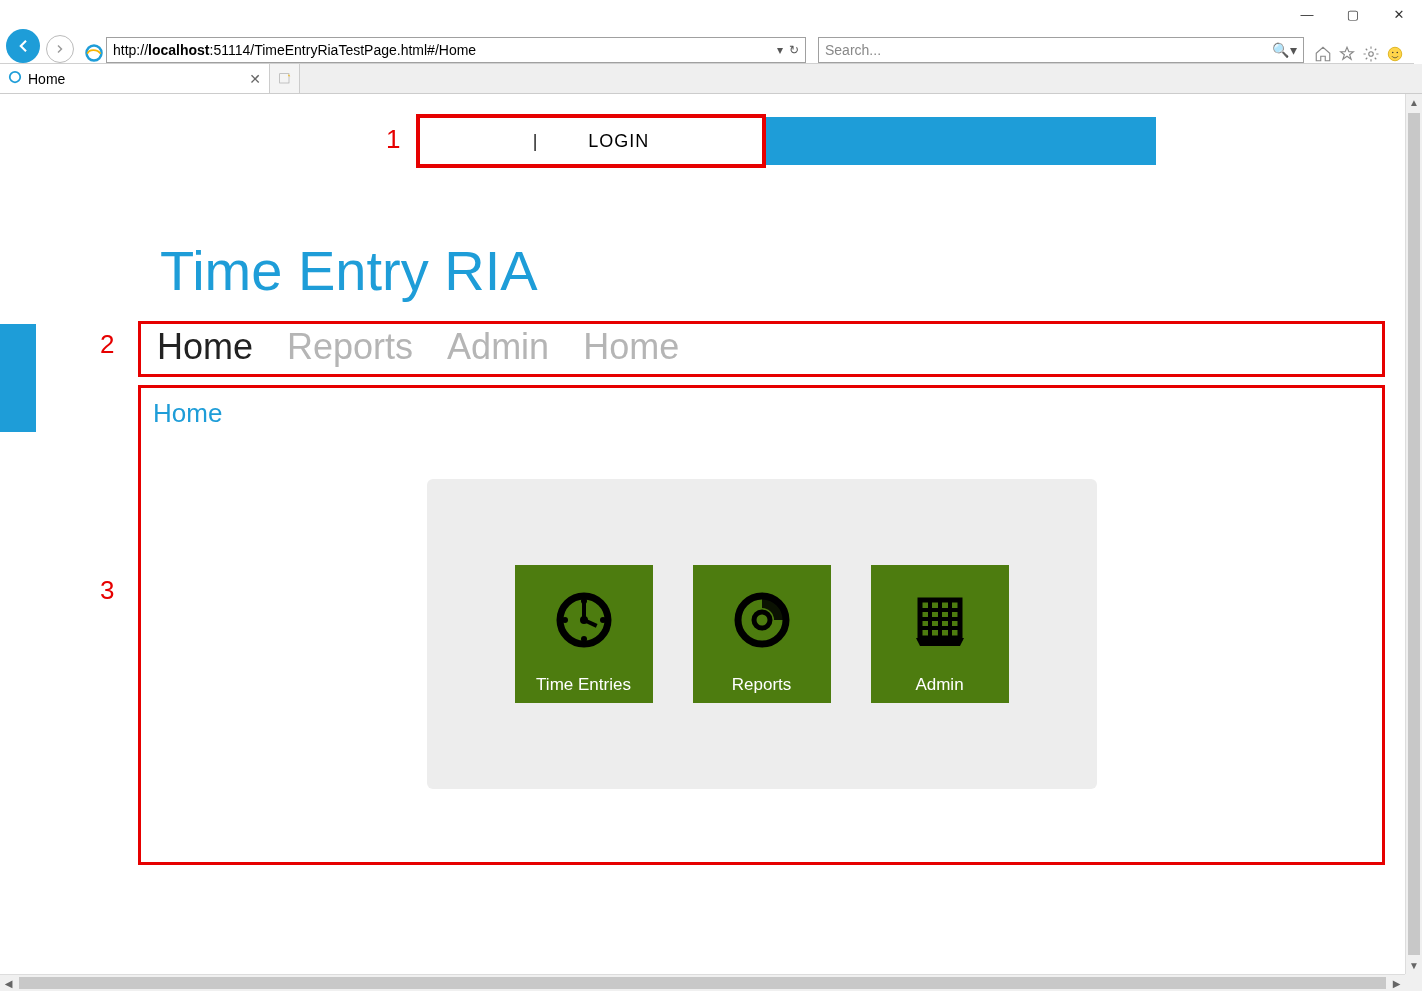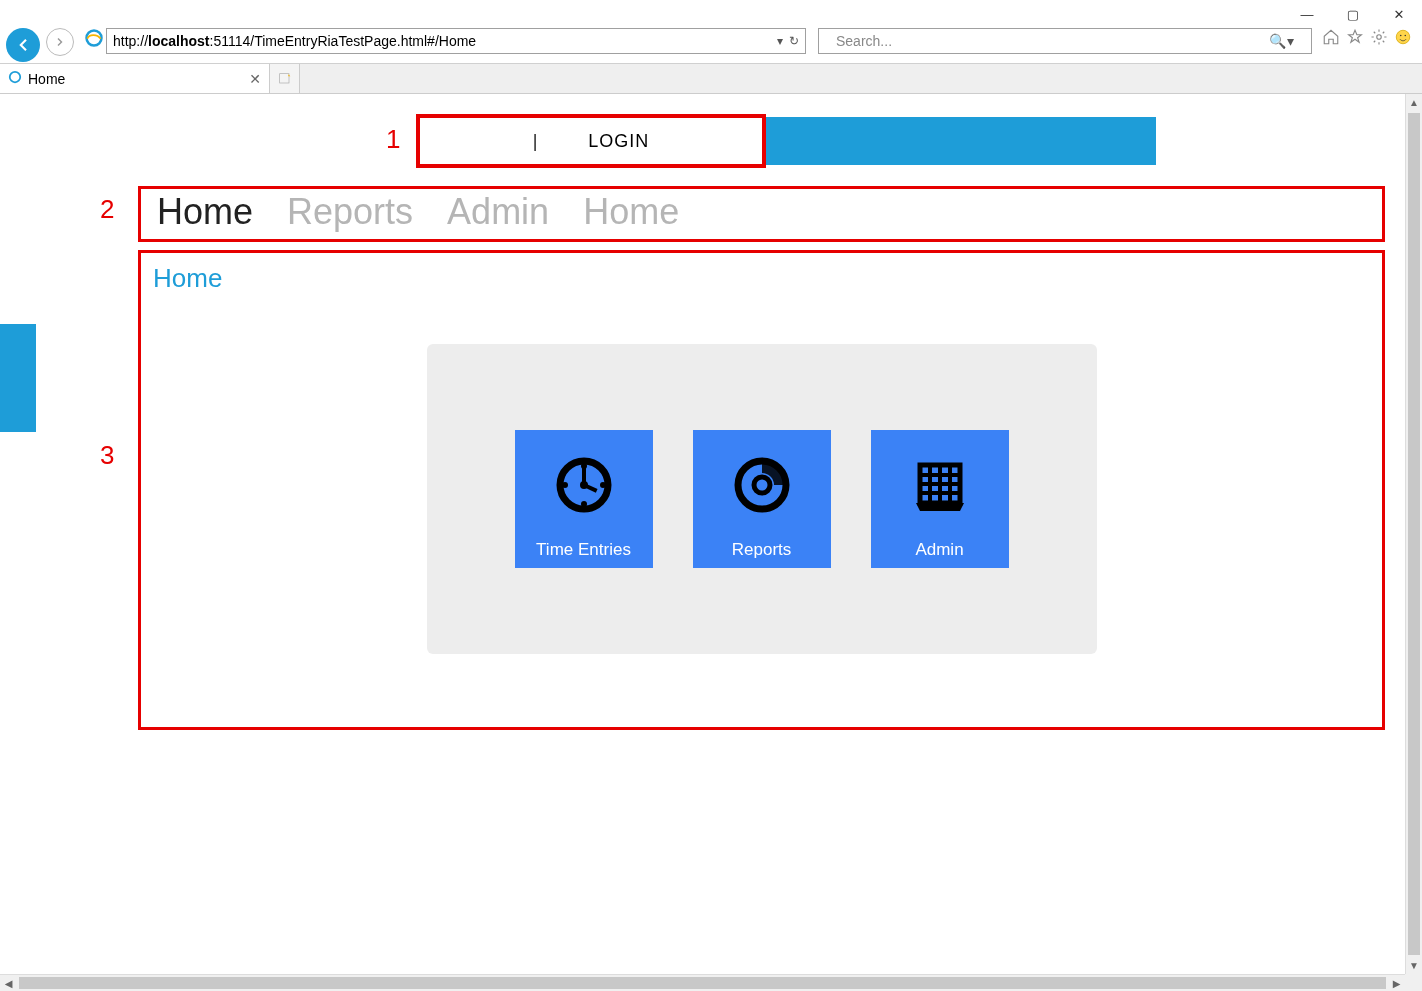--- a/index.html
+++ b/index.html
@@ -30,25 +30,25 @@
     font-size: 13px;
     color: #333;
     font-family: "Segoe UI Symbol", sans-serif;
   }
 
   
   .browser-bar {
     position: absolute;
     top: 28px;
     left: 0;
-    right: 0;
+    right: 8px;
     height: 36px;
     background: #fff;
     display: flex;
-    align-items: flex-start;
+    align-items: flex-end;
     border-bottom: 1px solid #d0d0d0;
   }
   .nav-back {
     width: 34px; height: 34px;
     border-radius: 50%;
     background: #1E9DD8;
     margin-left: 6px;
     display: flex; align-items:center; justify-content:center;
   }
   .nav-back svg { width: 18px; height: 18px; fill: #fff; }
@@ -76,21 +76,21 @@
     position: relative;
   }
   .url-box .url-text { flex:1; white-space:nowrap; overflow:hidden; }
   .url-box .url-controls { display:flex; align-items:center; gap:6px; color:#555; font-size:12px;}
   .search-box {
     flex: 1;
     height: 26px;
     border: 1px solid #a0a0a0;
     margin-left: 12px;
     display:flex; align-items:center;
-    padding: 0 17px;
+    padding: 0 6px;
     font-size: 14px;
     color: #888;
   }
   .search-box .placeholder { flex:1; }
   .right-icons {
     display:flex; align-items:center;
     gap:6px;
     padding: 0 10px;
   }
   .right-icons .ico { width:18px; height:18px; display:flex; align-items:center; justify-content:center; }
@@ -237,21 +237,21 @@
     height: 310px;
     background:#ededed;
     border-radius:6px;
     display:flex;
     align-items:center;
     justify-content:center;
     gap:40px;
   }
   .tile {
     width:138px; height:138px;
-    background:#3b82f6;
+    background:#4d7c0f;
     display:flex; flex-direction:column;
     align-items:center; justify-content:flex-end;
     padding-bottom:8px;
     color:#fff;
     cursor:pointer;
   }
   .tile .tile-icon {
     flex:1; display:flex; align-items:center; justify-content:center;
   }
   .tile .tile-icon svg { width:64px; height:64px; fill:#000; }
@@ -360,20 +360,21 @@
 
     <div class="loginbar-wrap">
       <div class="anno-1">1</div>
       <div class="loginbar">
         <span class="pipe">|</span>
         <span>LOGIN</span>
       </div>
       <div class="bluebar"></div>
     </div>
 
+    <div class="apptitle">Time Entry RIA</div>
 
     <div class="navrow-wrap">
       <div class="anno-2">2</div>
       <div class="navrow">
         <span class="nav-item active">Home</span>
         <span class="nav-item">Reports</span>
         <span class="nav-item">Admin</span>
         <span class="nav-item">Home</span>
       </div>
     </div>

